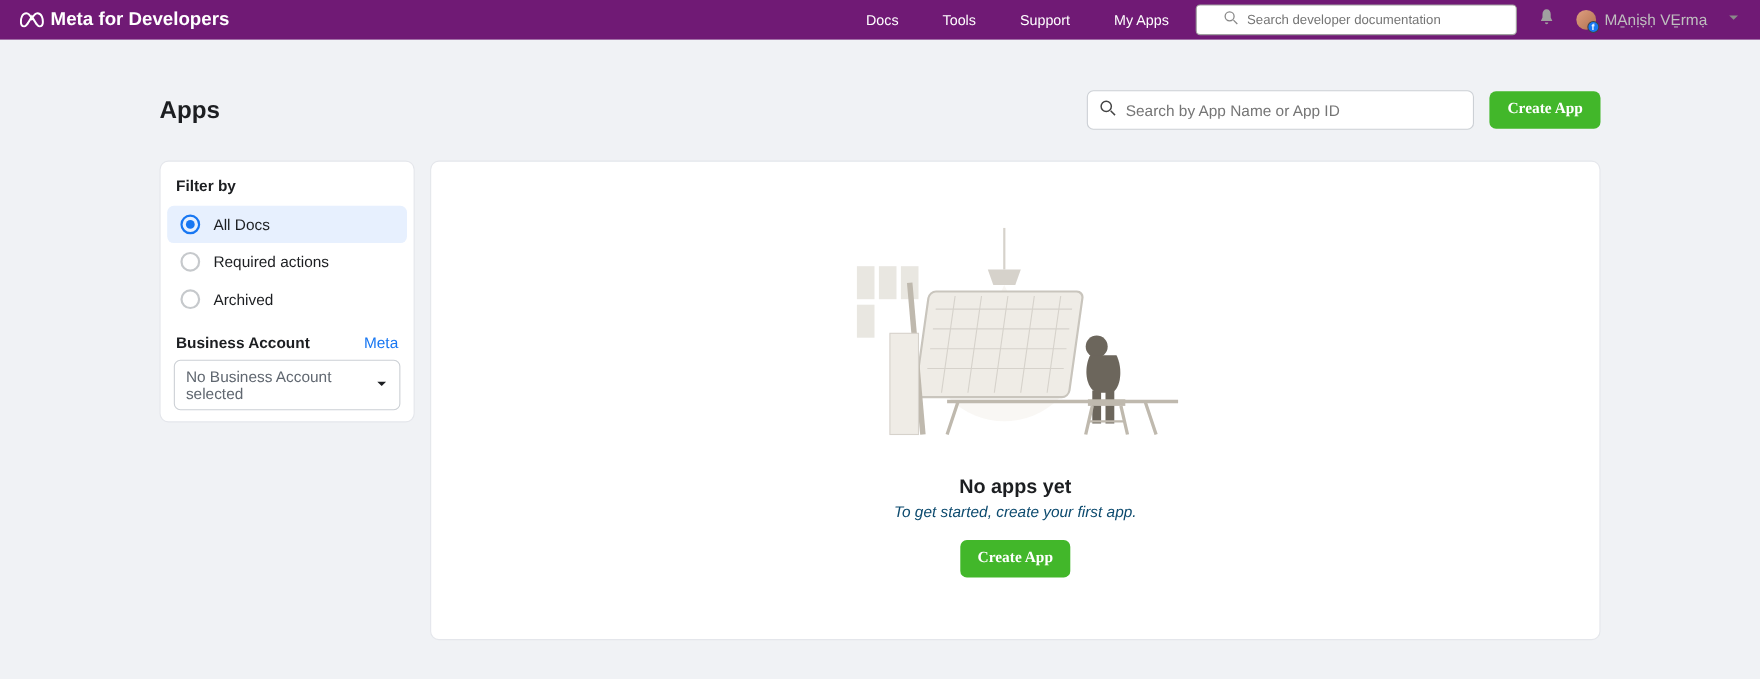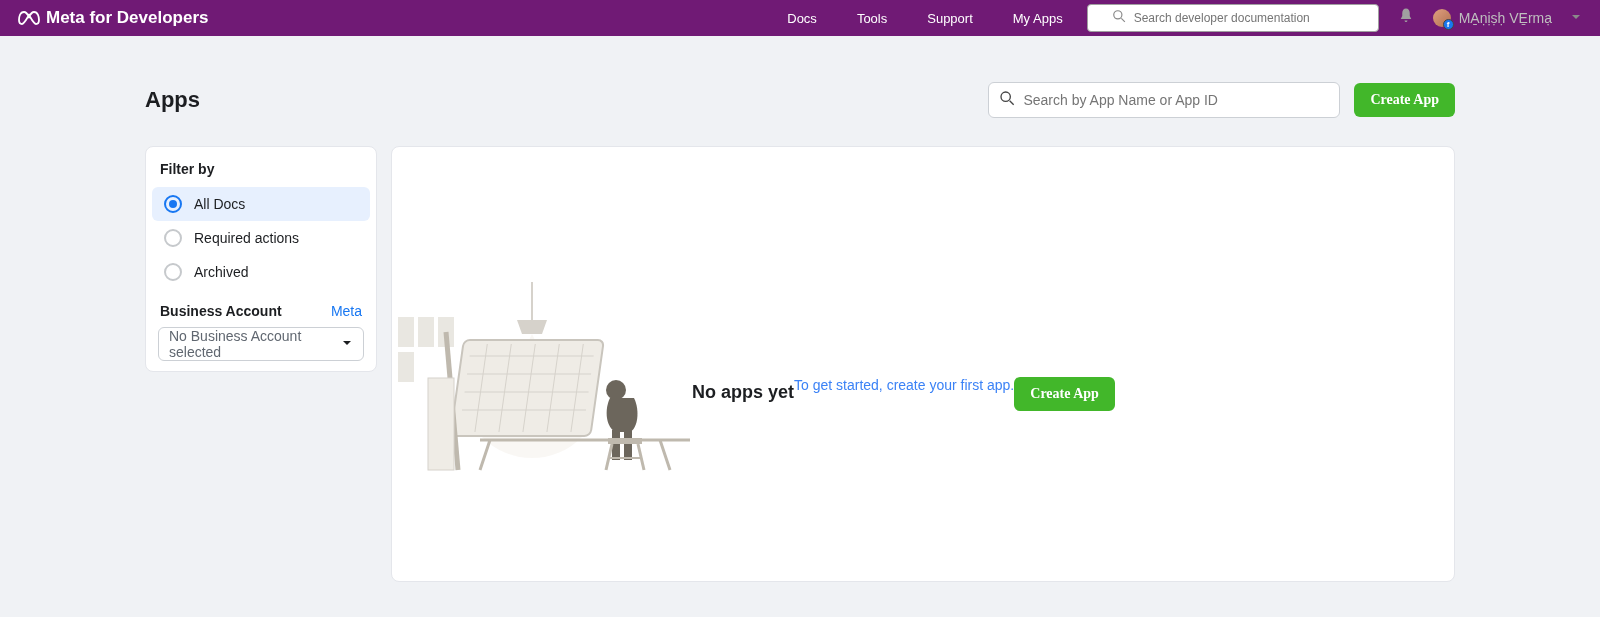--- a/index.html
+++ b/index.html
@@ -200,52 +200,53 @@
     align-items: center;
     padding: 14px 8px 8px;
     font-size: 14px;
   }
   .biz-head .label { font-weight: 600; }
   .biz-head .clear { color: #1877f2; cursor: pointer; }
   .biz-select {
     margin: 0 6px;
     border: 1px solid #ccd0d5;
     border-radius: 6px;
-    height: 34px;
+    height: 46px;
     display: flex;
     align-items: center;
     justify-content: space-between;
     padding: 0 10px;
     font-size: 14px;
     color: #606770;
     cursor: pointer;
   }
 
   
   .main-panel {
     flex: 1;
     background: #fff;
     border: 1px solid #e4e6eb;
     border-radius: 8px;
     min-height: 436px;
     display: flex;
-    flex-direction: row;
+    flex-direction: column;
     align-items: center;
     padding-top: 60px;
   }
   .illo { margin-bottom: 30px; }
   .empty-title {
     font-size: 18px;
     font-weight: 700;
     margin-bottom: 4px;
   }
   .empty-sub {
     font-size: 14px;
-    color: #3b82f6;
+    color: #0c4a6e;
     margin-bottom: 18px;
+    font-style: italic;
   }
 </style>
 </head>
 <body>
 
 <div class="topnav">
   <div class="brand">
     <span>
       <svg width="22" height="14" viewBox="0 0 22 14" fill="none">
         <path d="M6 1 C2 1 1 6 1 9 C1 12 2.5 13 4 13 C6 13 7.5 10 11 4 C14.5 10 16 13 18 13 C19.5 13 21 12 21 9 C21 6 20 1 16 1 C13.5 1 12 4 11 6 C10 4 8.5 1 6 1 Z" stroke="#fff" stroke-width="1.8" fill="none"></path>

